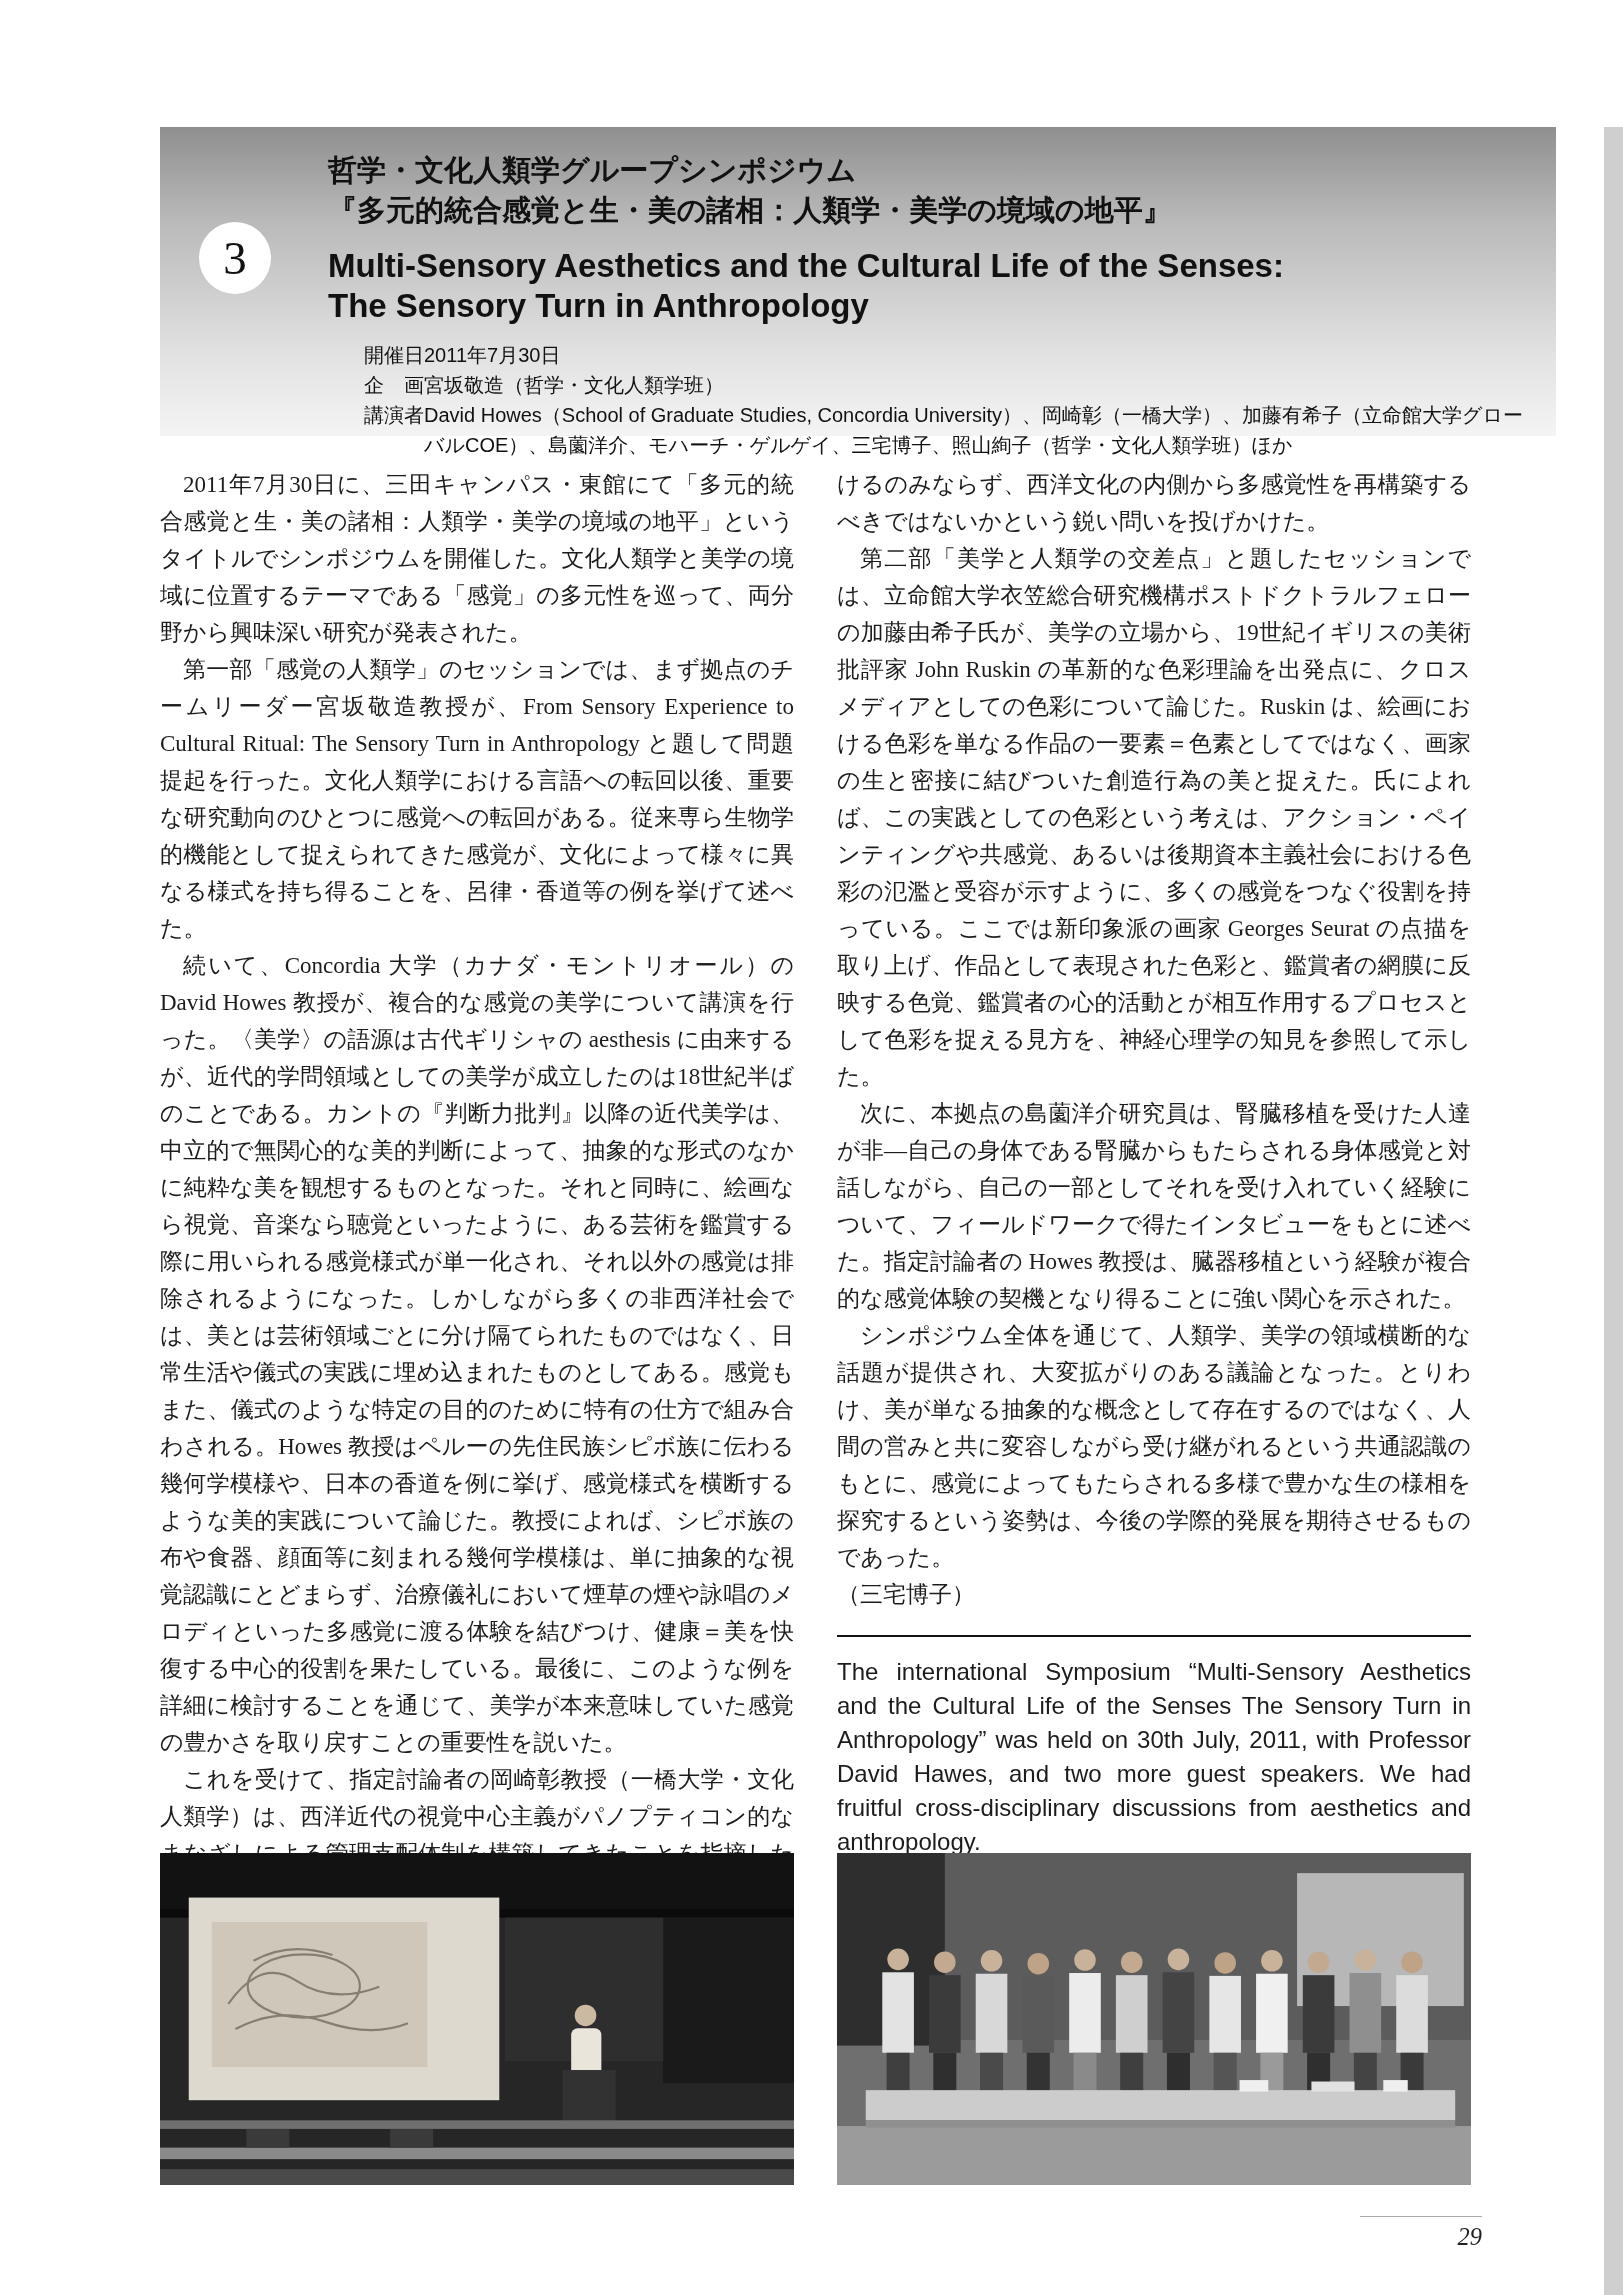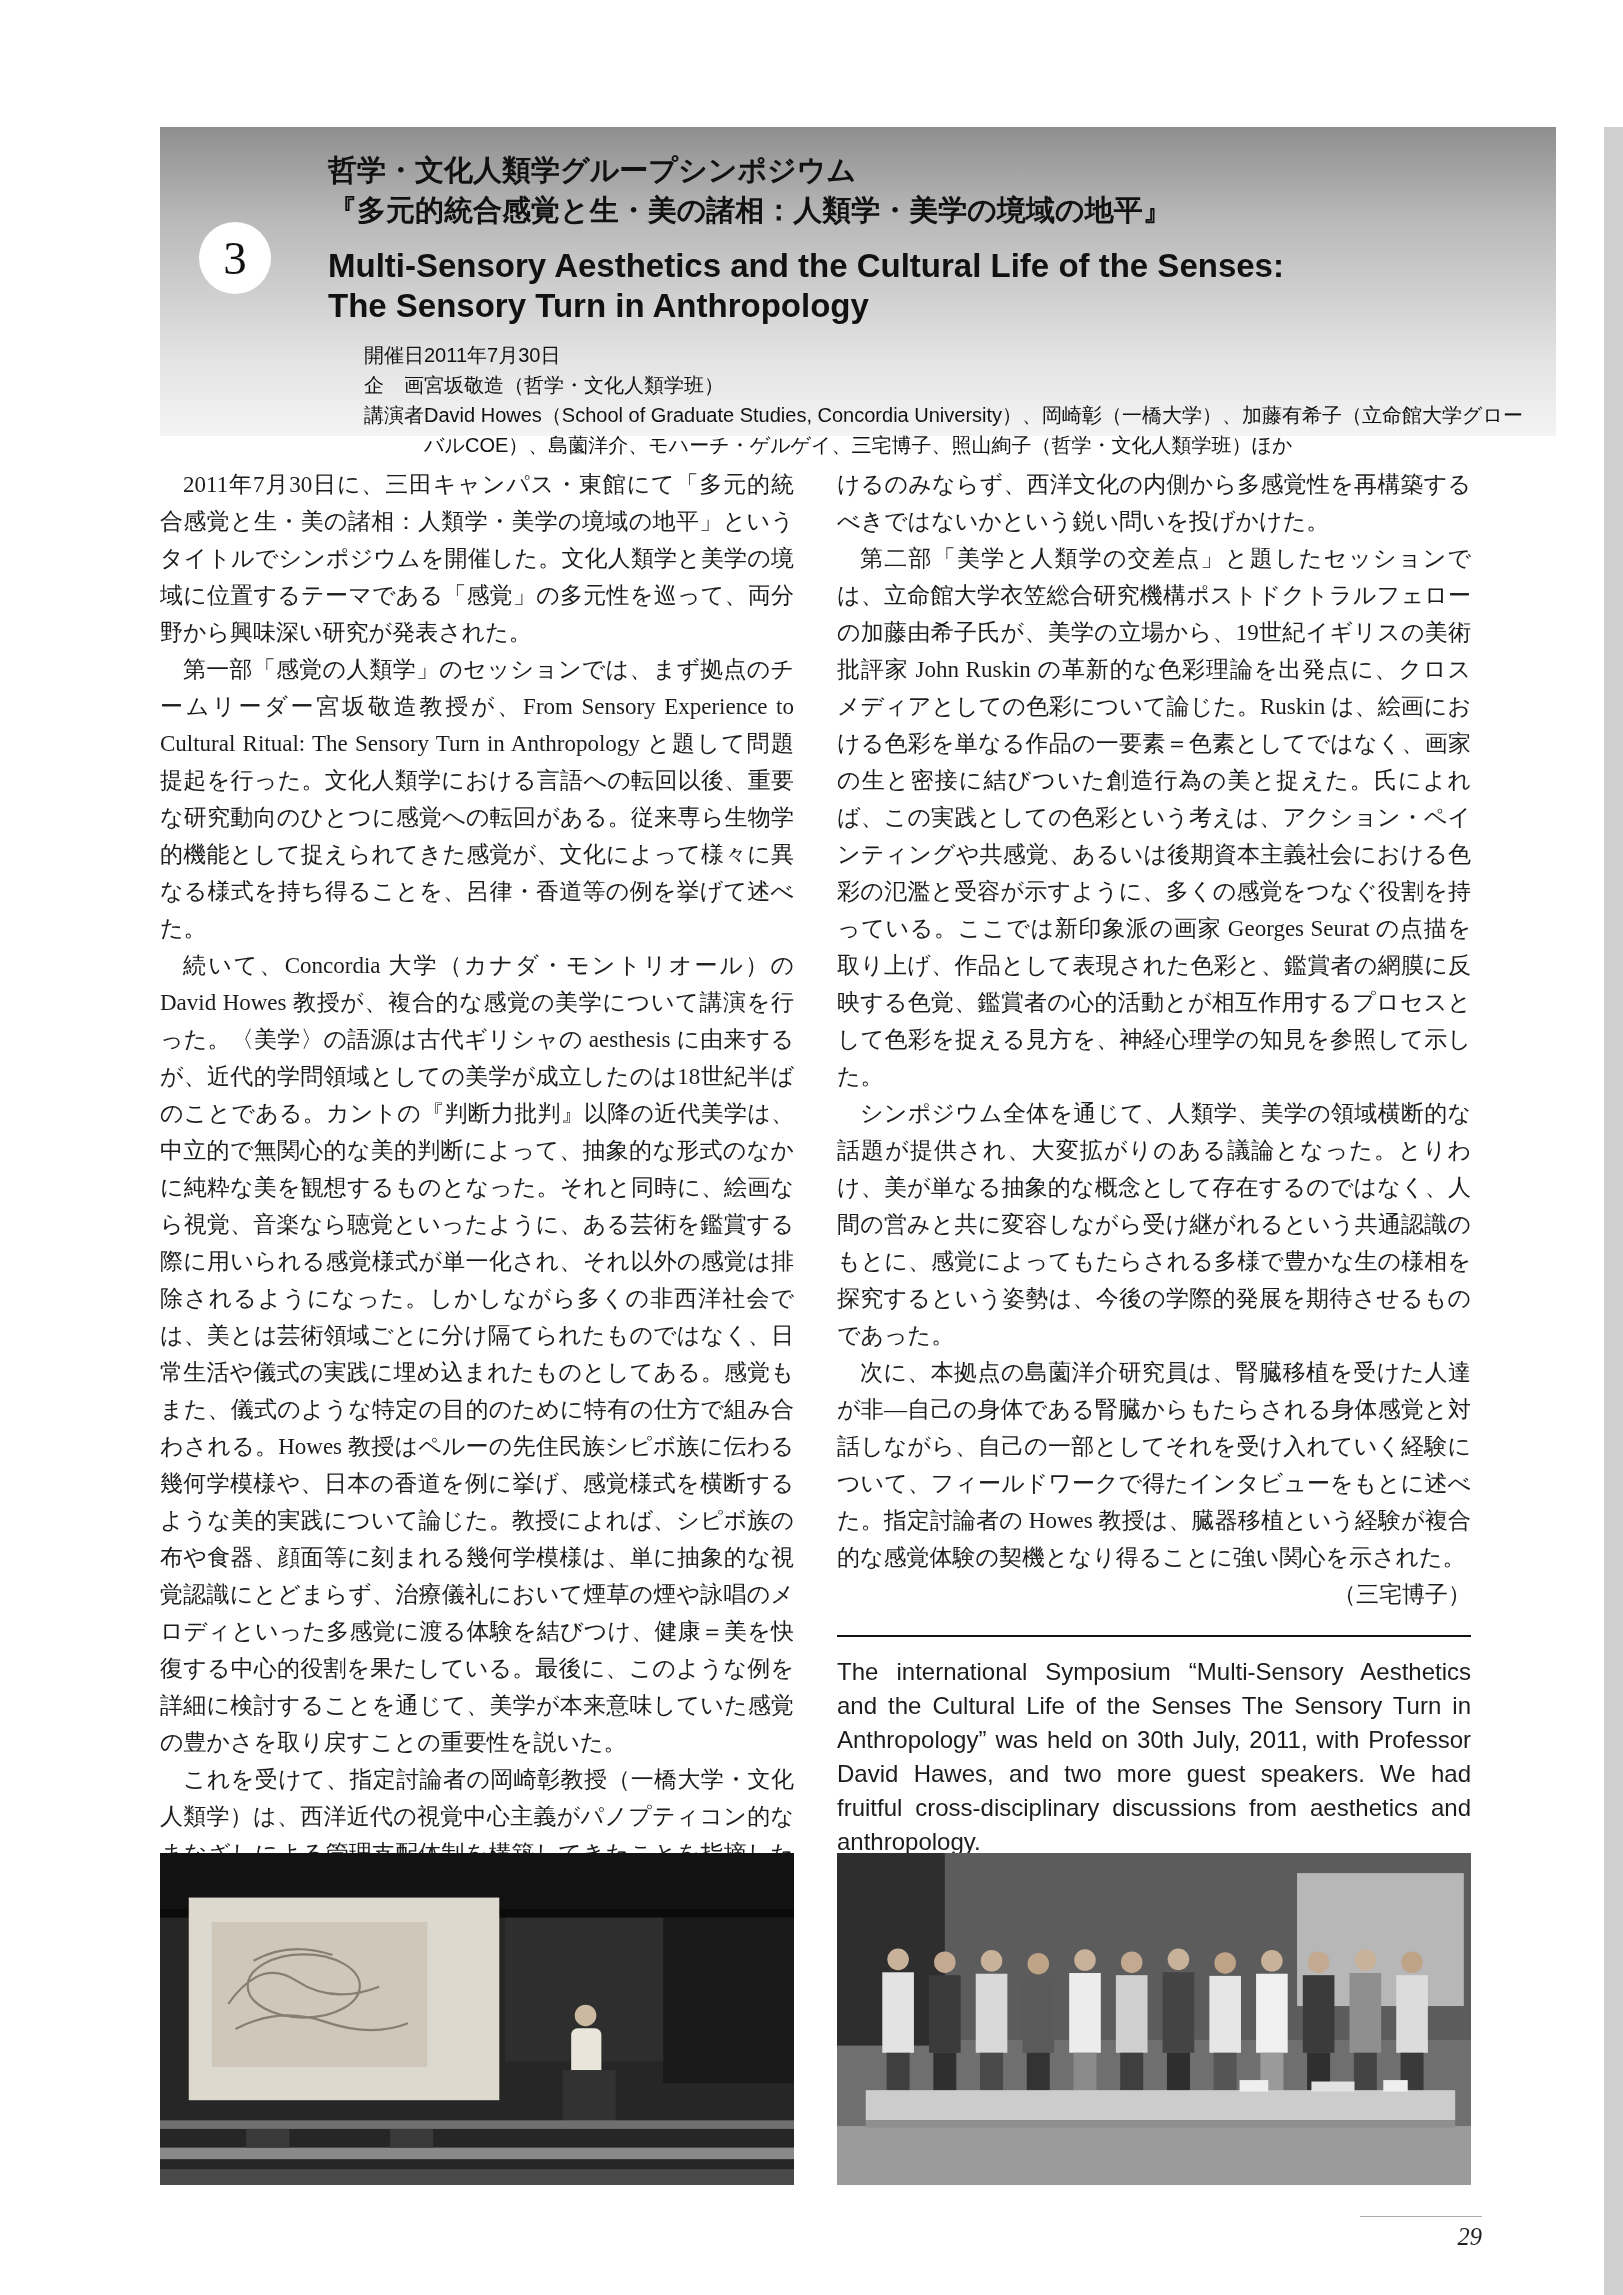--- a/index.html
+++ b/index.html
@@ -48,21 +48,21 @@
   
   .col { position:absolute; top:466px; width:634px; }
   .col-left { left:160px; }
   .col-right { left:837px; }
   .body-ja {
     font-family:"Liberation Serif", serif;
     font-size:23px; line-height:37px; text-align:justify;
     text-indent:1em;
   }
   .body-ja.no-indent { text-indent:0; }
-  .signature { text-align:right; text-indent:0; }
+  .signature { text-align:left; text-indent:0; }
 
   .summary-rule {
     border:none; border-top:2.2px solid #111;
     margin:21.6px 0 18.7px 0; width:100%;
   }
   .english-summary {
     font-family:Liberation Sans, sans-serif;
     font-size:24px; line-height:34px; text-align:justify;
   }
 
@@ -124,22 +124,22 @@
     <div class="col col-left">
       <p class="body-ja">2011年7月30日に、三田キャンパス・東館にて「多元的統合感覚と生・美の諸相：人類学・美学の境域の地平」というタイトルでシンポジウムを開催した。文化人類学と美学の境域に位置するテーマである「感覚」の多元性を巡って、両分野から興味深い研究が発表された。</p>
       <p class="body-ja">第一部「感覚の人類学」のセッションでは、まず拠点のチームリーダー宮坂敬造教授が、From Sensory Experience to Cultural Ritual: The Sensory Turn in Anthropology と題して問題提起を行った。文化人類学における言語への転回以後、重要な研究動向のひとつに感覚への転回がある。従来専ら生物学的機能として捉えられてきた感覚が、文化によって様々に異なる様式を持ち得ることを、呂律・香道等の例を挙げて述べた。</p>
       <p class="body-ja">続いて、Concordia 大学（カナダ・モントリオール）の David Howes 教授が、複合的な感覚の美学について講演を行った。〈美学〉の語源は古代ギリシャの aesthesis に由来するが、近代的学問領域としての美学が成立したのは18世紀半ばのことである。カントの『判断力批判』以降の近代美学は、中立的で無関心的な美的判断によって、抽象的な形式のなかに純粋な美を観想するものとなった。それと同時に、絵画なら視覚、音楽なら聴覚といったように、ある芸術を鑑賞する際に用いられる感覚様式が単一化され、それ以外の感覚は排除されるようになった。しかしながら多くの非西洋社会では、美とは芸術領域ごとに分け隔てられたものではなく、日常生活や儀式の実践に埋め込まれたものとしてある。感覚もまた、儀式のような特定の目的のために特有の仕方で組み合わされる。Howes 教授はペルーの先住民族シピボ族に伝わる幾何学模様や、日本の香道を例に挙げ、感覚様式を横断するような美的実践について論じた。教授によれば、シピボ族の布や食器、顔面等に刻まれる幾何学模様は、単に抽象的な視覚認識にとどまらず、治療儀礼において煙草の煙や詠唱のメロディといった多感覚に渡る体験を結びつけ、健康＝美を快復する中心的役割を果たしている。最後に、このような例を詳細に検討することを通じて、美学が本来意味していた感覚の豊かさを取り戻すことの重要性を説いた。</p>
       <p class="body-ja">これを受けて、指定討論者の岡崎彰教授（一橋大学・文化人類学）は、西洋近代の視覚中心主義がパノプティコン的なまなざしによる管理支配体制を構築してきたことを指摘した上で、オルタナティブとしての非西洋文化における多感覚性に目を向</p>
     </div>
 
     <div class="col col-right">
       <p class="body-ja no-indent">けるのみならず、西洋文化の内側から多感覚性を再構築するべきではないかという鋭い問いを投げかけた。</p>
       <p class="body-ja">第二部「美学と人類学の交差点」と題したセッションでは、立命館大学衣笠総合研究機構ポストドクトラルフェローの加藤由希子氏が、美学の立場から、19世紀イギリスの美術批評家 John Ruskin の革新的な色彩理論を出発点に、クロスメディアとしての色彩について論じた。Ruskin は、絵画における色彩を単なる作品の一要素＝色素としてではなく、画家の生と密接に結びついた創造行為の美と捉えた。氏によれば、この実践としての色彩という考えは、アクション・ペインティングや共感覚、あるいは後期資本主義社会における色彩の氾濫と受容が示すように、多くの感覚をつなぐ役割を持っている。ここでは新印象派の画家 Georges Seurat の点描を取り上げ、作品として表現された色彩と、鑑賞者の網膜に反映する色覚、鑑賞者の心的活動とが相互作用するプロセスとして色彩を捉える見方を、神経心理学の知見を参照して示した。</p>
+      <p class="body-ja">次に、本拠点の島薗洋介研究員は、腎臓移植を受けた人達が非―自己の身体である腎臓からもたらされる身体感覚と対話しながら、自己の一部としてそれを受け入れていく経験について、フィールドワークで得たインタビューをもとに述べた。指定討論者の Howes 教授は、臓器移植という経験が複合的な感覚体験の契機となり得ることに強い関心を示された。</p>
       <p class="body-ja">シンポジウム全体を通じて、人類学、美学の領域横断的な話題が提供され、大変拡がりのある議論となった。とりわけ、美が単なる抽象的な概念として存在するのではなく、人間の営みと共に変容しながら受け継がれるという共通認識のもとに、感覚によってもたらされる多様で豊かな生の様相を探究するという姿勢は、今後の学際的発展を期待させるものであった。</p>
-      <p class="body-ja">次に、本拠点の島薗洋介研究員は、腎臓移植を受けた人達が非―自己の身体である腎臓からもたらされる身体感覚と対話しながら、自己の一部としてそれを受け入れていく経験について、フィールドワークで得たインタビューをもとに述べた。指定討論者の Howes 教授は、臓器移植という経験が複合的な感覚体験の契機となり得ることに強い関心を示された。</p>
       <p class="body-ja signature">（三宅博子）</p>
       <hr class="summary-rule">
       <p class="english-summary">The international Symposium “Multi-Sensory Aesthetics and the Cultural Life of the Senses The Sensory Turn in Anthropology” was held on 30th July, 2011, with Professor David Hawes, and two more guest speakers. We had fruitful cross-disciplinary discussions from aesthetics and anthropology.</p>
     </div>
   </main>
 
   <figure class="photo photo-left">
     <svg viewBox="0 0 882 462" preserveAspectRatio="none">
       <rect width="882" height="462" fill="#262626"></rect>
       <rect width="882" height="78" fill="#121212"></rect>

